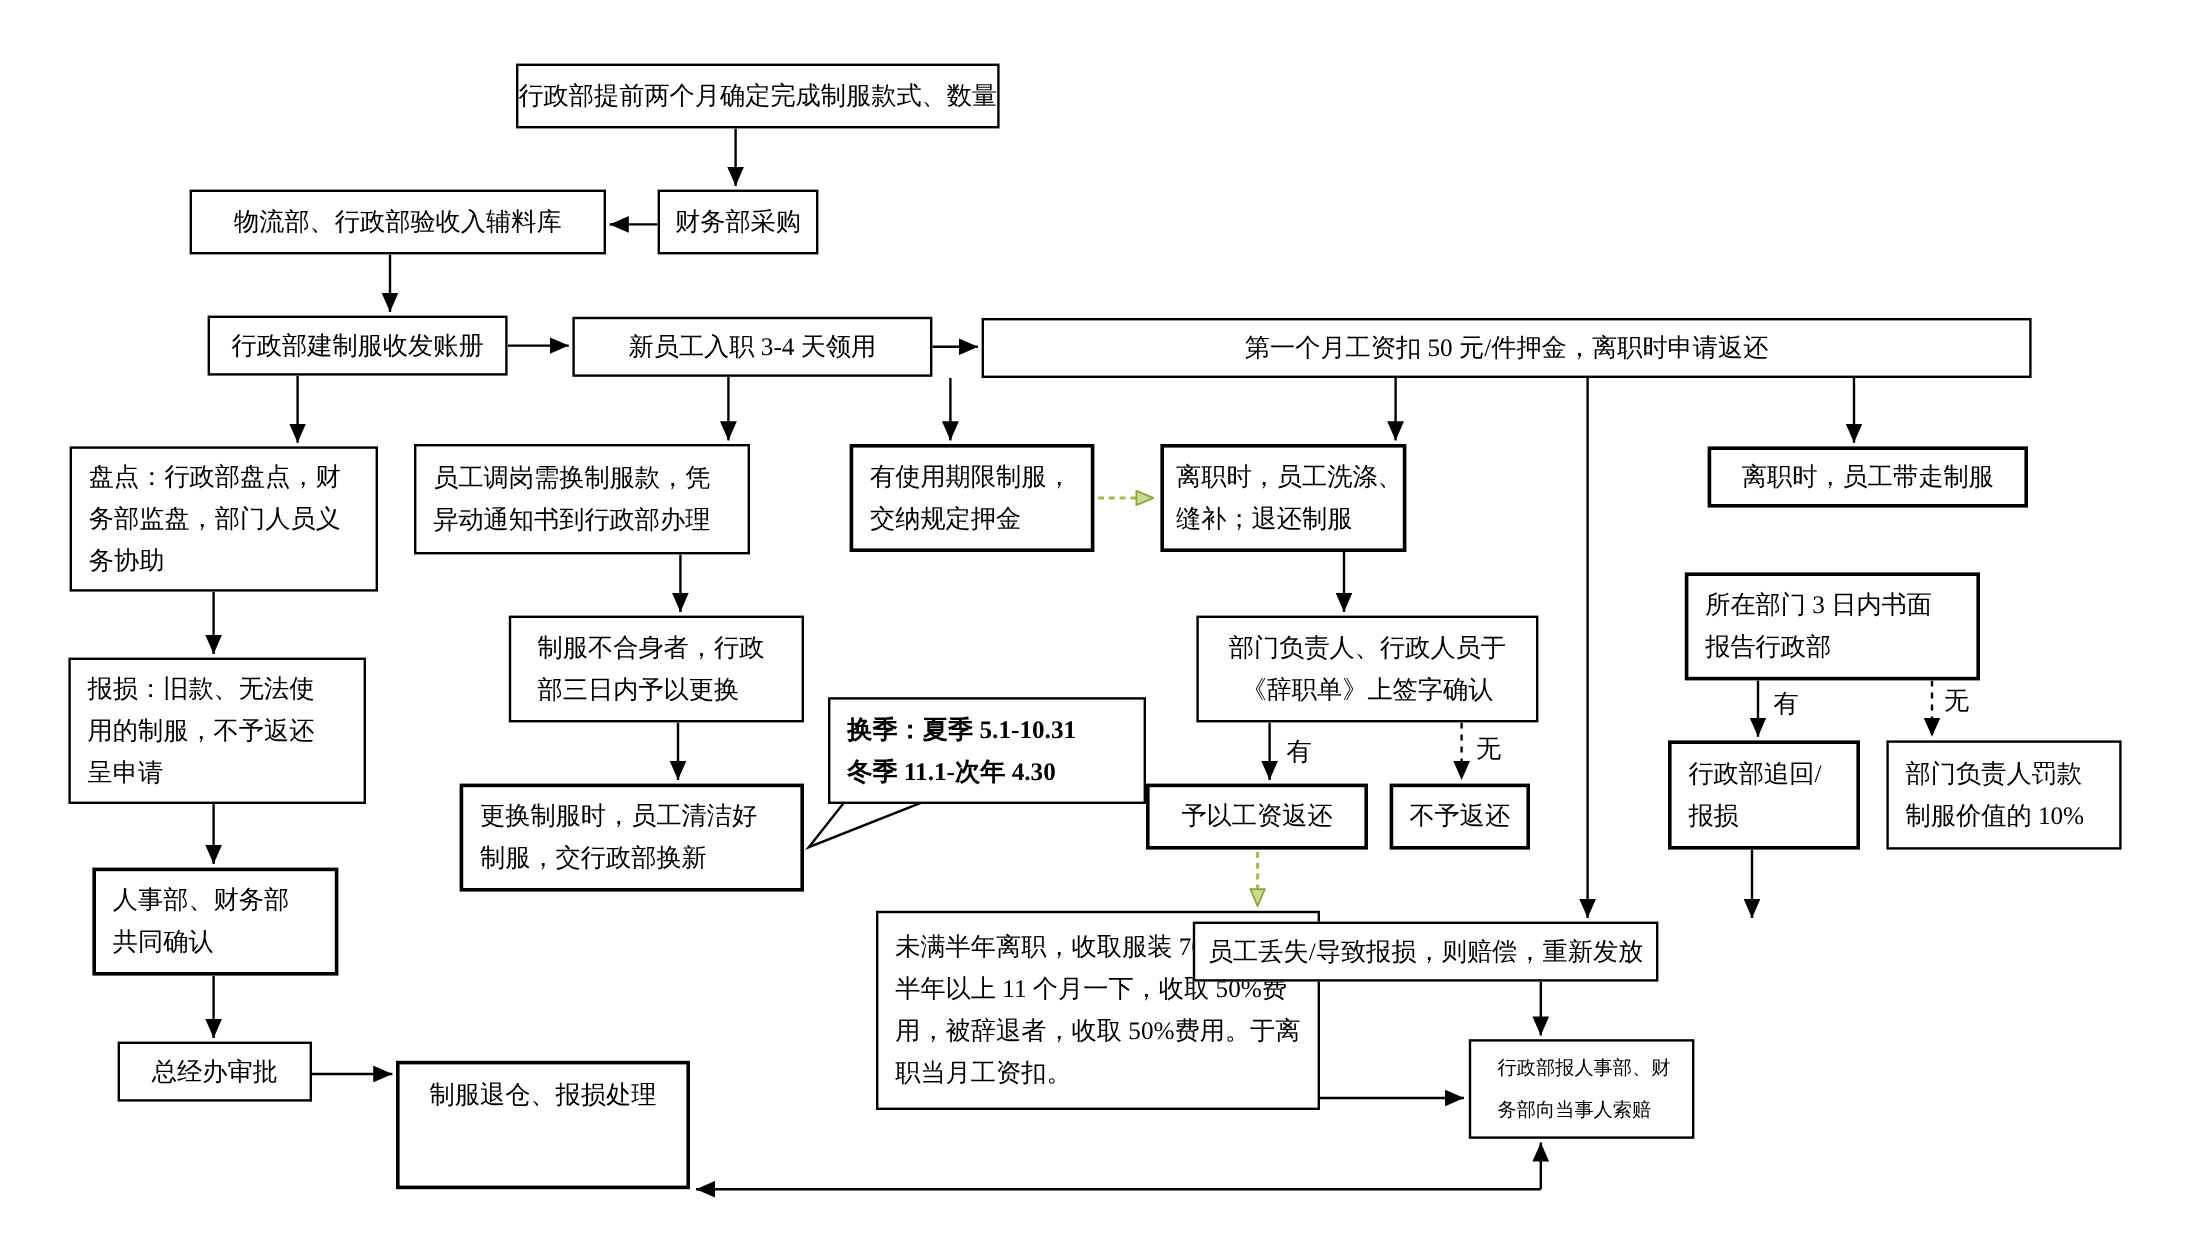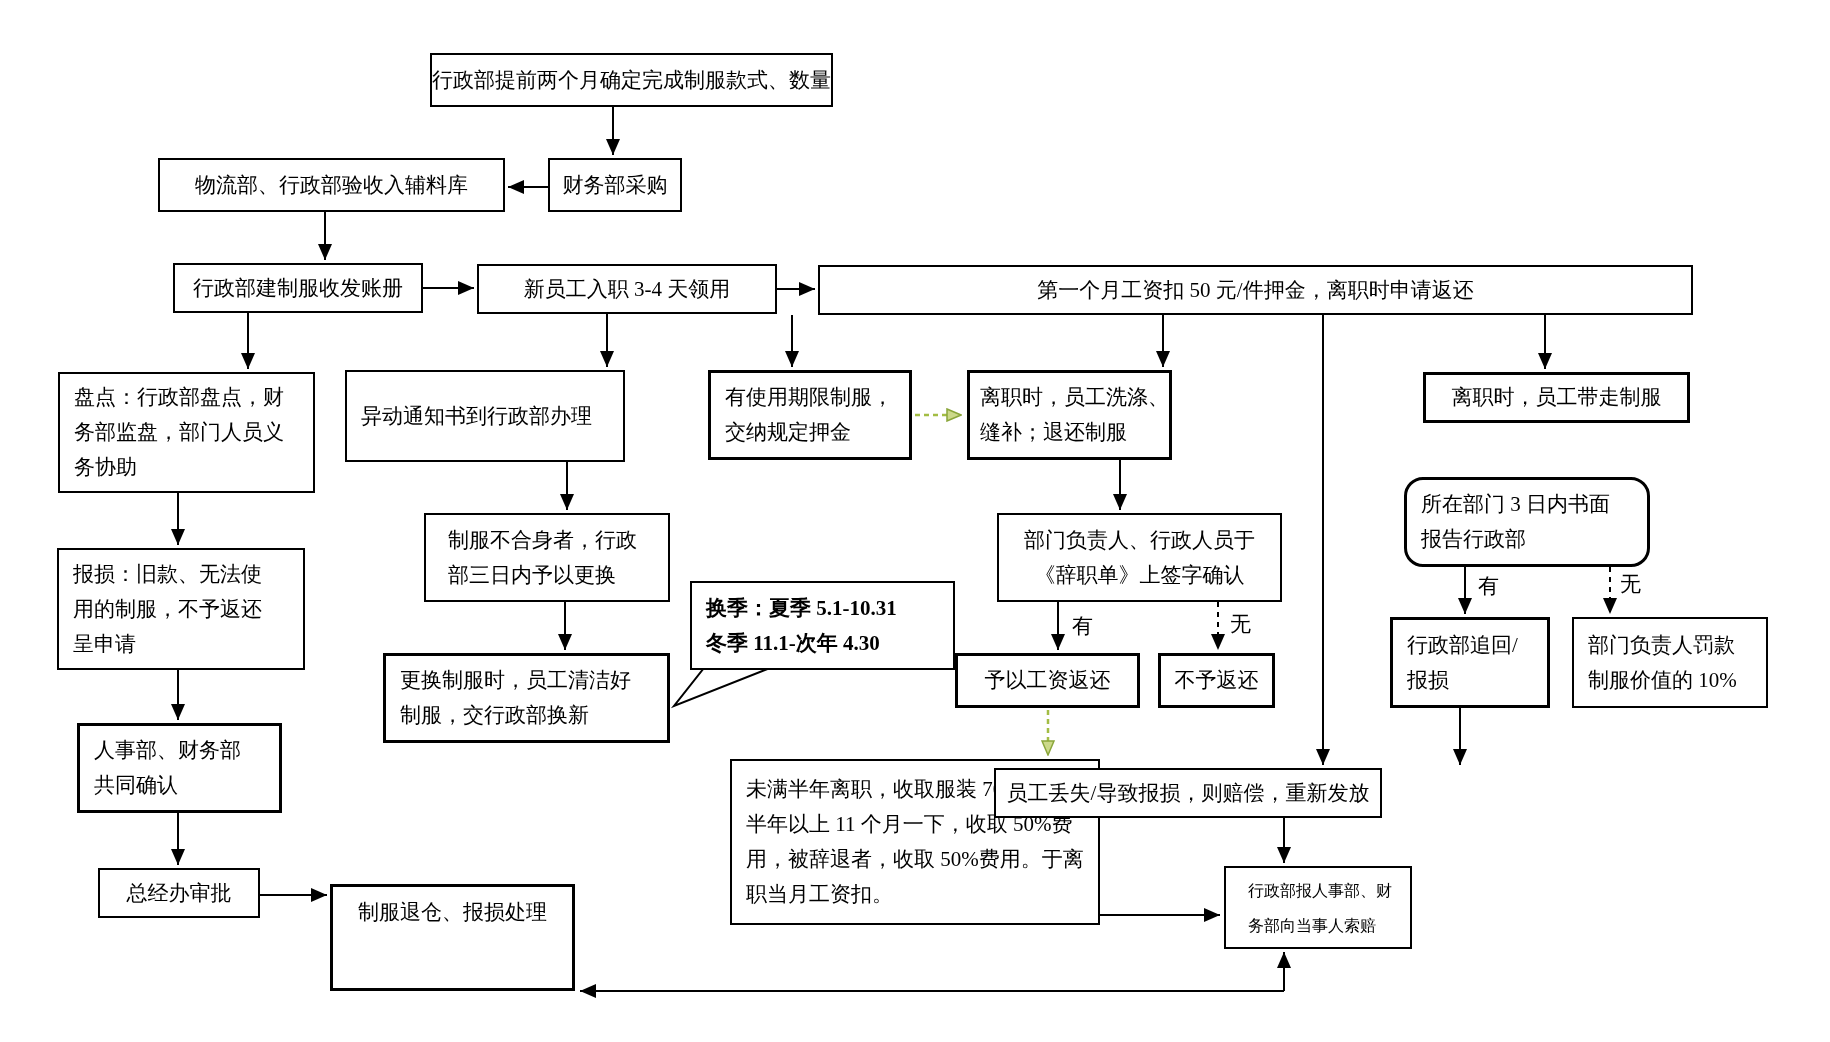--- a/index.html
+++ b/index.html
@@ -109,20 +109,21 @@
       <span class="ln">人事部、财务部</span>
       <span class="ln">共同确认</span>
     </div>
     <div class="node a-center" style="left: 98px; top: 868px; width: 162px; height: 50px; border-width: 2px;">
       <span class="ln">总经办审批</span>
     </div>
     <div class="node a-center vtop" style="left: 330px; top: 884px; width: 245px; height: 107px; border-width: 3px;">
       <span class="ln">制服退仓、报损处理</span>
     </div>
     <div class="node a-left" style="left: 345px; top: 370px; width: 280px; height: 92px; border-width: 2px;">
+      <span class="ln">员工调岗需换制服款，凭</span>
       <span class="ln">异动通知书到行政部办理</span>
     </div>
     <div class="node a-left" style="left: 424px; top: 513px; width: 246px; height: 89px; border-width: 2px; padding-left: 22px;">
       <span class="ln">制服不合身者，行政</span>
       <span class="ln">部三日内予以更换</span>
     </div>
     <div class="node a-left" style="left: 383px; top: 653px; width: 287px; height: 90px; border-width: 3px;">
       <span class="ln">更换制服时，员工清洁好</span>
       <span class="ln">制服，交行政部换新</span>
     </div>
@@ -150,21 +151,21 @@
     </div>
     <div class="node a-left" style="left: 730px; top: 759px; width: 370px; height: 166px; border-width: 2px;">
       <span class="ln">未满半年离职，收取服装 70%费用；</span>
       <span class="ln">半年以上 11 个月一下，收取 50%费</span>
       <span class="ln">用，被辞退者，收取 50%费用。于离</span>
       <span class="ln">职当月工资扣。</span>
     </div>
     <div class="node a-center" style="left: 1423px; top: 372px; width: 267px; height: 51px; border-width: 3px;">
       <span class="ln">离职时，员工带走制服</span>
     </div>
-    <div class="node a-left" style="left: 1404px; top: 477px; width: 246px; height: 90px; border-width: 3px; border-radius: 19px;">
+    <div class="node a-left" style="left: 1404px; top: 477px; width: 246px; height: 90px; border-width: 3px;">
       <span class="ln">所在部门 3 日内书面</span>
       <span class="ln">报告行政部</span>
     </div>
     <div class="node a-left" style="left: 1390px; top: 617px; width: 160px; height: 91px; border-width: 3px;">
       <span class="ln">行政部追回/</span>
       <span class="ln">报损</span>
     </div>
     <div class="node a-left" style="left: 1572px; top: 617px; width: 196px; height: 91px; border-width: 2px;">
       <span class="ln">部门负责人罚款</span>
       <span class="ln">制服价值的 10%</span>

